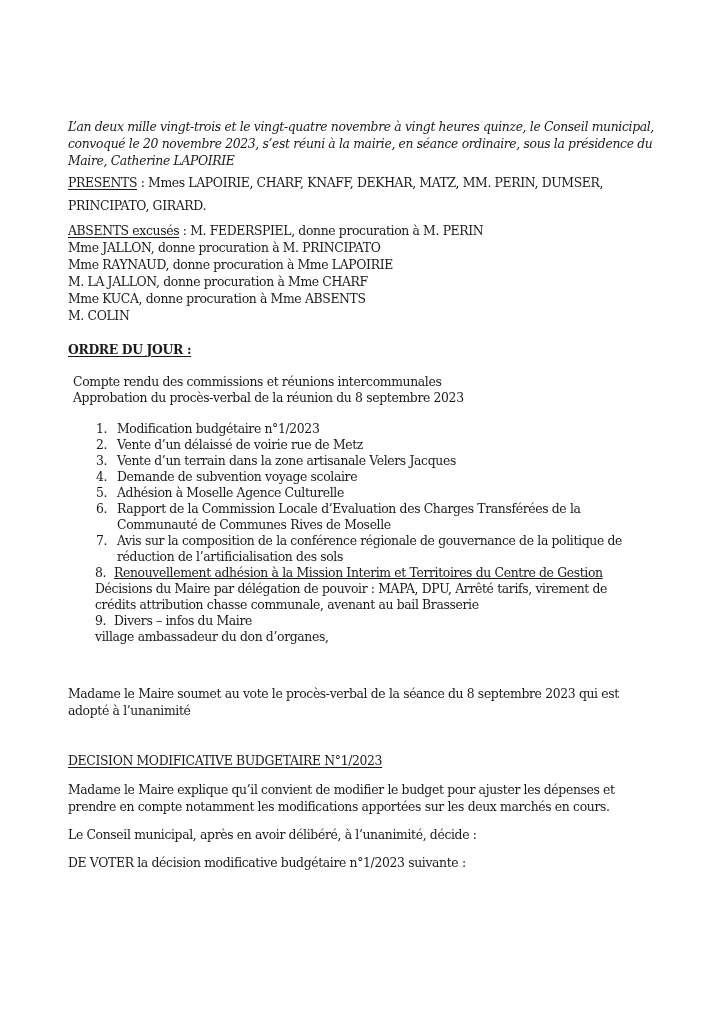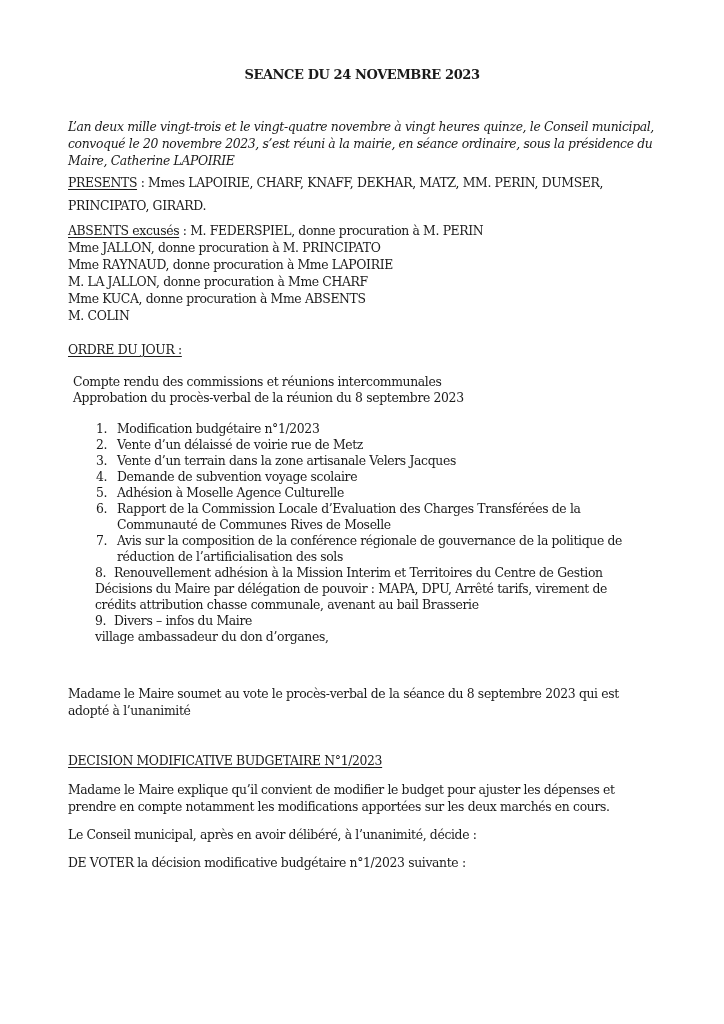--- a/index.html
+++ b/index.html
@@ -13,28 +13,27 @@
     position: absolute; white-space: nowrap;
     font-size: 12.4px; line-height: 17px; letter-spacing: -0.35px;
   }
   .title {
     position: absolute; left: 0; width: 724px; top: 67px; text-align: center;
     font-size: 13px; font-weight: bold; letter-spacing: -0.4px;
     font-family: "DejaVu Serif", serif;
   }
   .it { font-style: italic; }
   .u { text-decoration: underline; text-underline-offset: 2px; }
-  .b { font-weight: normal; }
+  .b { font-weight: bold; }
 </style>
 </head>
 <body>
 
 <div class="page">
 
-  <div class="title">SEANCE DU 24 NOVEMBRE 2023</div>
 
   <div>
     <div class="ln it" style="left:68px; top:118px;">L’an deux mille vingt-trois et le vingt-quatre novembre à vingt heures quinze, le Conseil municipal,</div>
     <div class="ln it" style="left:68px; top:135px;">convoqué le 20 novembre 2023, s’est réuni à la mairie, en séance ordinaire, sous la présidence du</div>
     <div class="ln it" style="left:68px; top:152px;">Maire, Catherine LAPOIRIE</div>
   </div>
 
   <div>
     <div class="ln" style="left:68px; top:174px;"><span class="u">PRESENTS</span><span> : Mmes LAPOIRIE, CHARF, KNAFF, DEKHAR, MATZ, MM. PERIN, DUMSER,</span></div>
     <div class="ln" style="left:68px; top:197px;">PRINCIPATO, GIRARD.</div>
@@ -81,21 +80,21 @@
       <div class="ln" style="left:117px; top:516px;">Communauté de Communes Rives de Moselle</div>
     </div>
     <div>
       <div class="ln" style="left:96px; top:532px;">7.</div>
       <div class="ln" style="left:117px; top:532px;">Avis sur la composition de la conférence régionale de gouvernance de la politique de</div>
       <div class="ln" style="left:117px; top:548px;">réduction de l’artificialisation des sols</div>
     </div>
 
     <div>
       <div class="ln" style="left:95px; top:564px;">8.</div>
-      <div class="ln" style="left:114px; top:564px;">Renouvellement adhésion à la Mission Interim et Territoires du Centre de Gestion</div>
+      <div class="ln" style="left:114px; top:564px;text-decoration:underline;">Renouvellement adhésion à la Mission Interim et Territoires du Centre de Gestion</div>
     </div>
     <div class="ln" style="left:95px; top:580px;">Décisions du Maire par délégation de pouvoir : MAPA, DPU, Arrêté tarifs, virement de</div>
     <div class="ln" style="left:95px; top:596px;">crédits attribution chasse communale, avenant au bail Brasserie</div>
 
     <div>
       <div class="ln" style="left:95px; top:612px;">9.</div>
       <div class="ln" style="left:114px; top:612px;">Divers – infos du Maire</div>
     </div>
     <div class="ln" style="left:95px; top:628px;">village ambassadeur du don d’organes,</div>
   </div>

